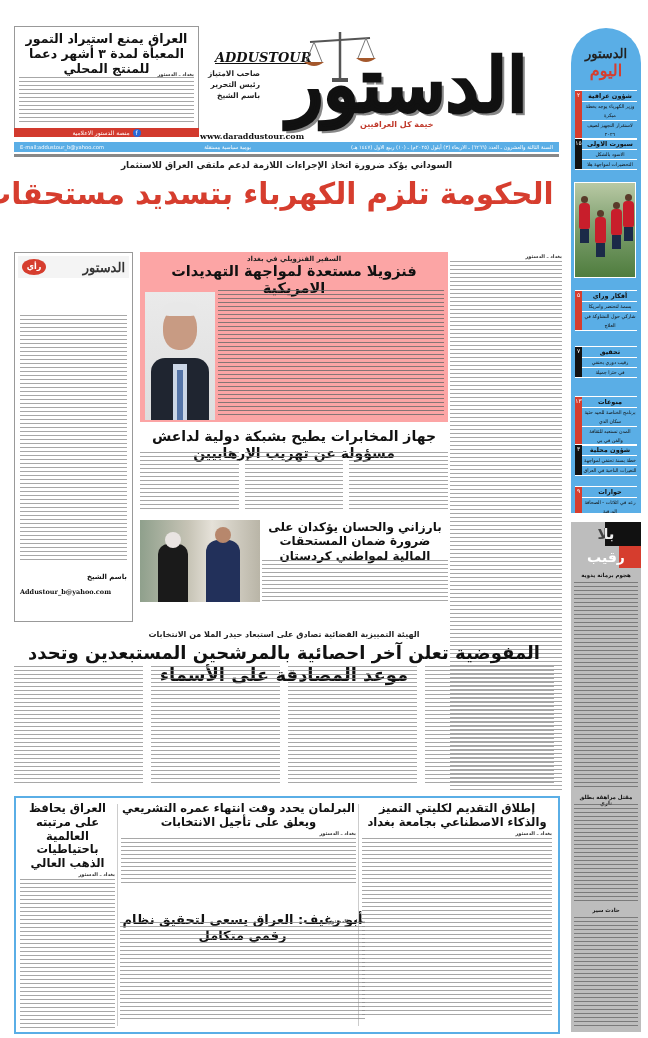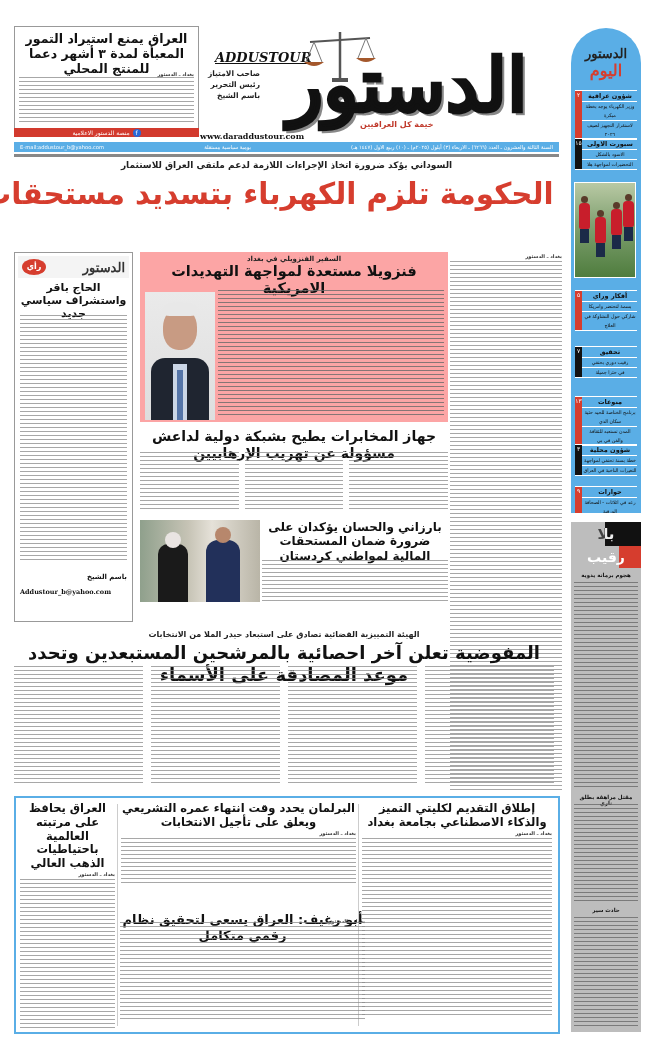--- a/index.html
+++ b/index.html
@@ -227,21 +227,20 @@
   <div class="face"></div>
     <div class="hair"></div>
 </div>
 <div id="pink-text" class="abs filler-dark"></div>
 
 <div id="opinion" class="abs">
   <div class="hdr">
     <span class="logo">الدستور</span>
     <span class="rai">رأي</span>
   </div>
-  <div class="headline">الحاج باقر واستشراف سياسي جديد</div>
   <div class="txt filler"></div>
   <div class="sig">باسم الشيخ</div>
   <div class="email">Addustour_b@yahoo.com</div>
 </div>
 
 <div id="intel-head" class="abs headline">جهاز المخابرات يطيح بشبكة دولية لداعش مسؤولة عن تهريب الإرهابيين</div>
 <div id="intel-text" class="abs">
   <div class="filler"></div>
   <div class="filler"></div>
   <div class="filler"></div>

